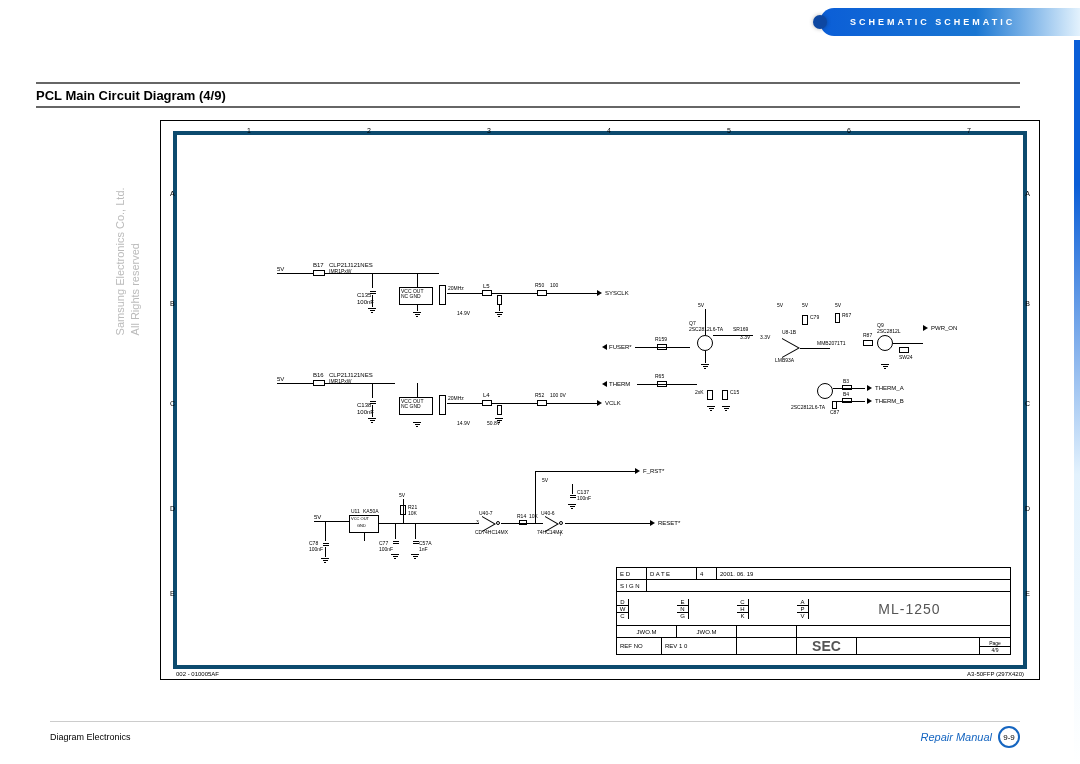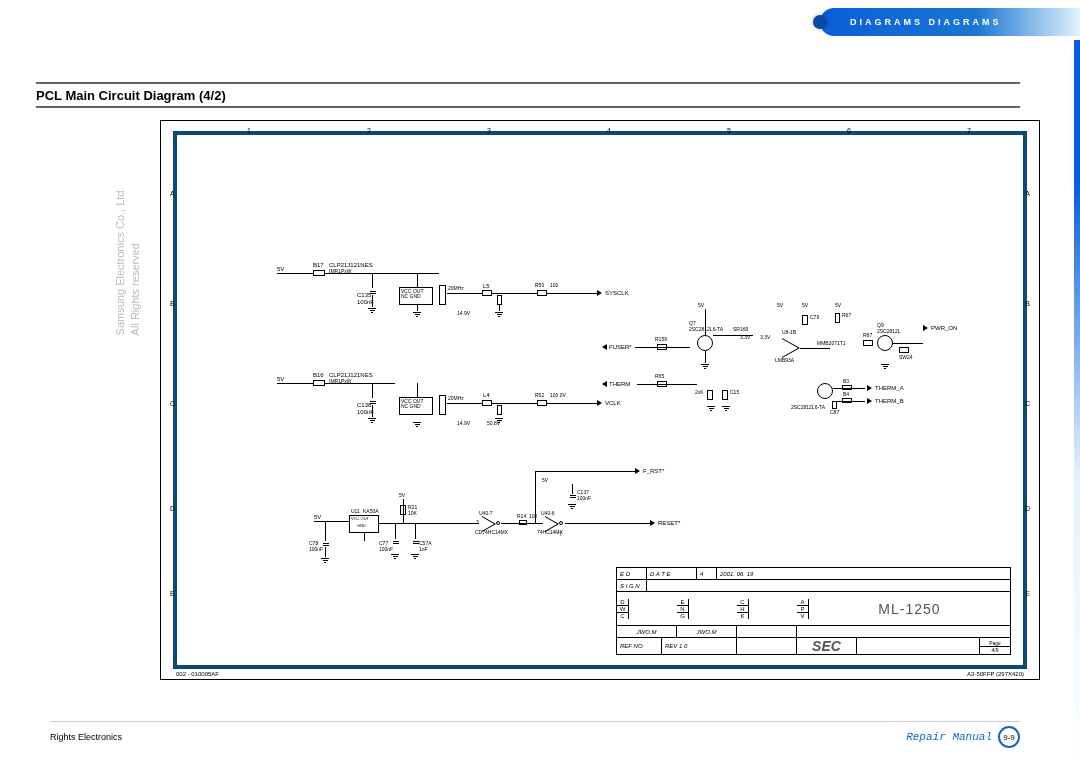--- a/index.html
+++ b/index.html
@@ -30,43 +30,43 @@
   .arrow-out { width: 0; height: 0; border-top: 3px solid transparent; border-bottom: 3px solid transparent; border-left: 5px solid #000; position: absolute; }
   .gnd { position: absolute; width: 8px; }
   .gnd div { background: #000; height: 1px; margin: 1px auto; }
   .cap { position: absolute; }
   .cap::before, .cap::after { content: ''; position: absolute; width: 6px; height: 1px; background: #000; left: 0; }
   .cap::after { top: 2px; }
 
   .title-block { position: absolute; right: 12px; bottom: 10px; width: 395px; border: 1px solid #000; font-size: 6px; }
   .tb-row { display: flex; border-bottom: 1px solid #000; height: 12px; align-items: center; }
   .tb-row:last-child { border-bottom: none; }
-  .tb-cell { border-right: 1px solid #000; padding: 0 3px; display: flex; align-items: center; height: 100%; font-style: italic; }
+  .tb-cell { border-right: 1px solid #000; padding: 0 3px; display: flex; align-items: center; height: 100%; }
   .tb-model { font-size: 14px; color: #555; letter-spacing: 1px; }
   .tb-sec { font-size: 14px; color: #555; font-weight: bold; }
 
   .bottom-ref { position: absolute; bottom: 2px; left: 15px; font-size: 6px; }
   .bottom-size { position: absolute; bottom: 2px; right: 15px; font-size: 6px; }
 
   .footer { position: absolute; bottom: 16px; left: 50px; right: 60px; display: flex; justify-content: space-between; align-items: center; font-size: 9px; border-top: 1px solid #ccc; padding-top: 4px; }
   .footer-right { display: flex; align-items: center; gap: 6px; }
-  .footer-right em { color: #1565c0; font-style: italic; font-family: Liberation Mono, monospace; font-size: 11px; }
+  .footer-right em { color: #1565c0; font-style: italic; font-family: Liberation Sans, sans-serif; font-size: 11px; }
   .page-badge { width: 22px; height: 22px; border-radius: 50%; border: 2px solid #1565c0; display: flex; align-items: center; justify-content: center; font-size: 8px; color: #000; background: #fff; }
 </style>
 </head>
 <body>
 
 <div class="header-tab">
   <div class="header-tab-dot"></div>
-  <span>DIAGRAMS DIAGRAMS</span>
+  <span>SCHEMATIC SCHEMATIC</span>
 </div>
 <div class="right-border"></div>
 
 <div class="title-bar">
-  <h1>PCL Main Circuit Diagram (4/2)</h1>
+  <h1>PCL Main Circuit Diagram (4/9)</h1>
 </div>
 
 <div class="rotated-copyright">
   <div>Samsung Electronics Co., Ltd.</div>
   <div>All Rights reserved</div>
 </div>
 
 <div class="schematic-frame">
   <div class="schematic-inner">
 
@@ -419,18 +419,18 @@
         </div>
       </div>
     </div>
 
   </div>
   <div class="bottom-ref">002 - 010005AF</div>
   <div class="bottom-size">A3-50FFP (297X420)</div>
 </div>
 
 <div class="footer">
-  <span>Rights Electronics</span>
+  <span>Diagram Electronics</span>
   <div class="footer-right">
     <em>Repair Manual</em>
     <div class="page-badge">9-9</div>
   </div>
 </div>
 
 </body></html>

